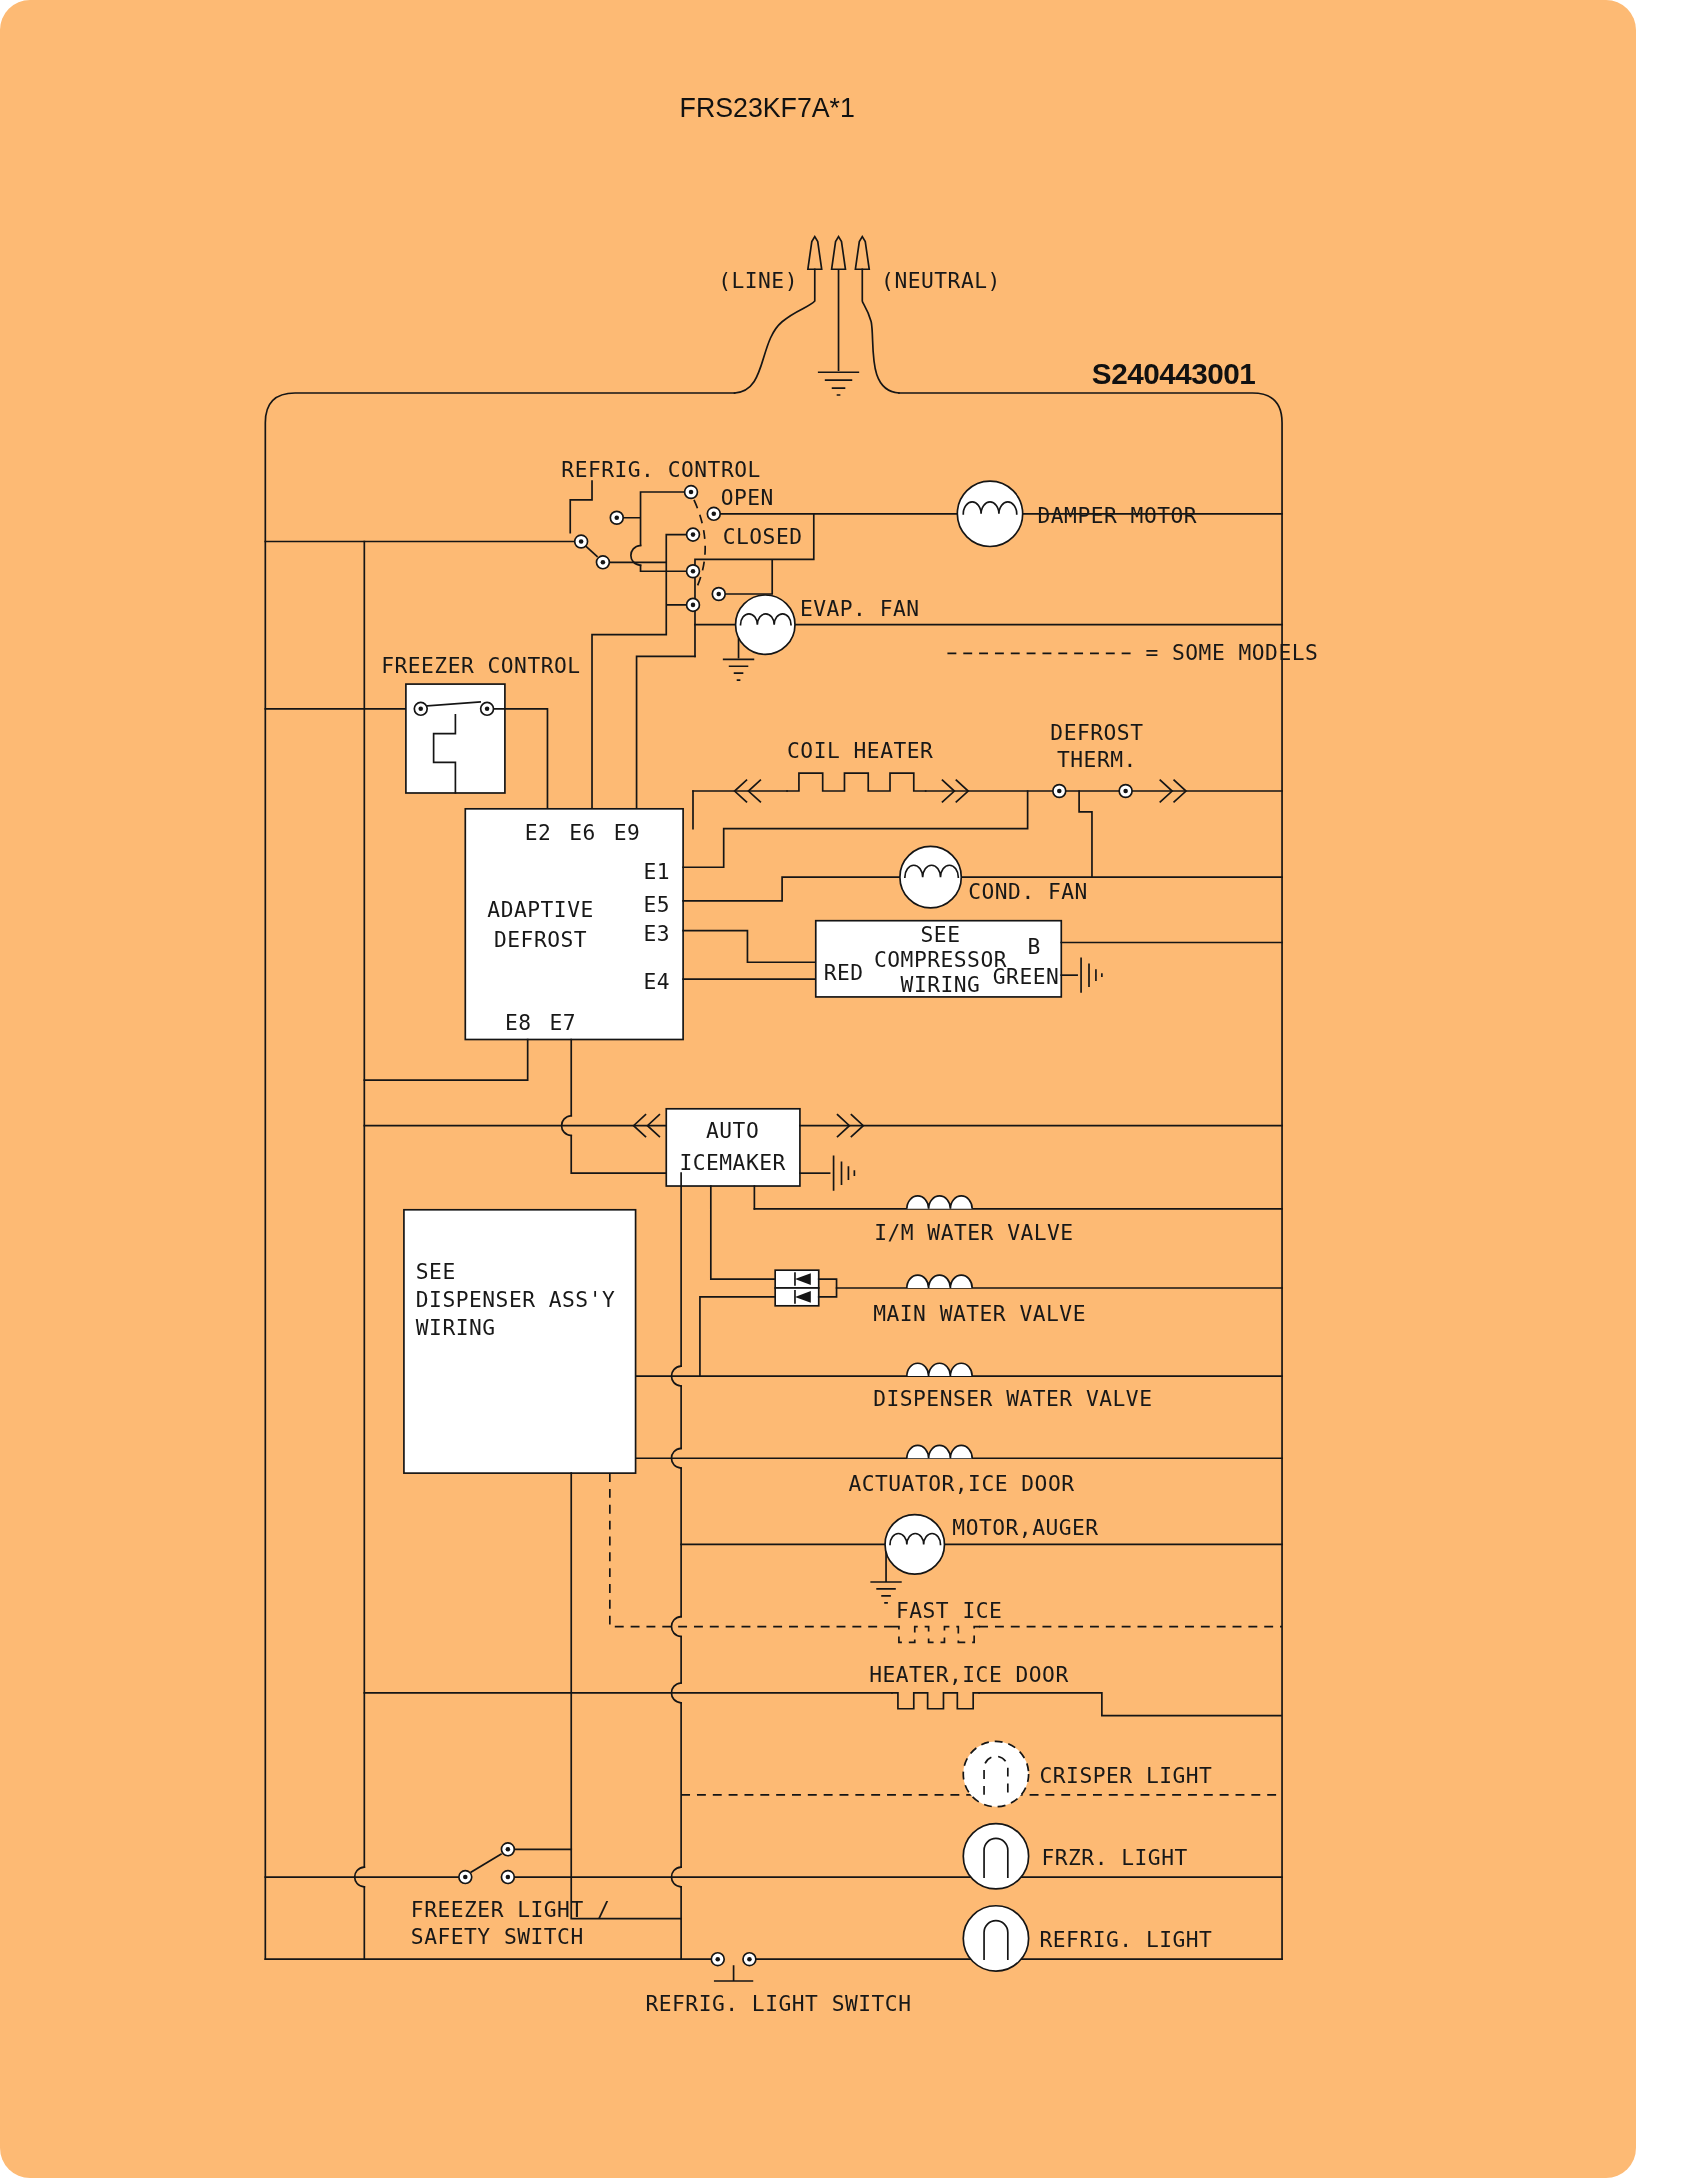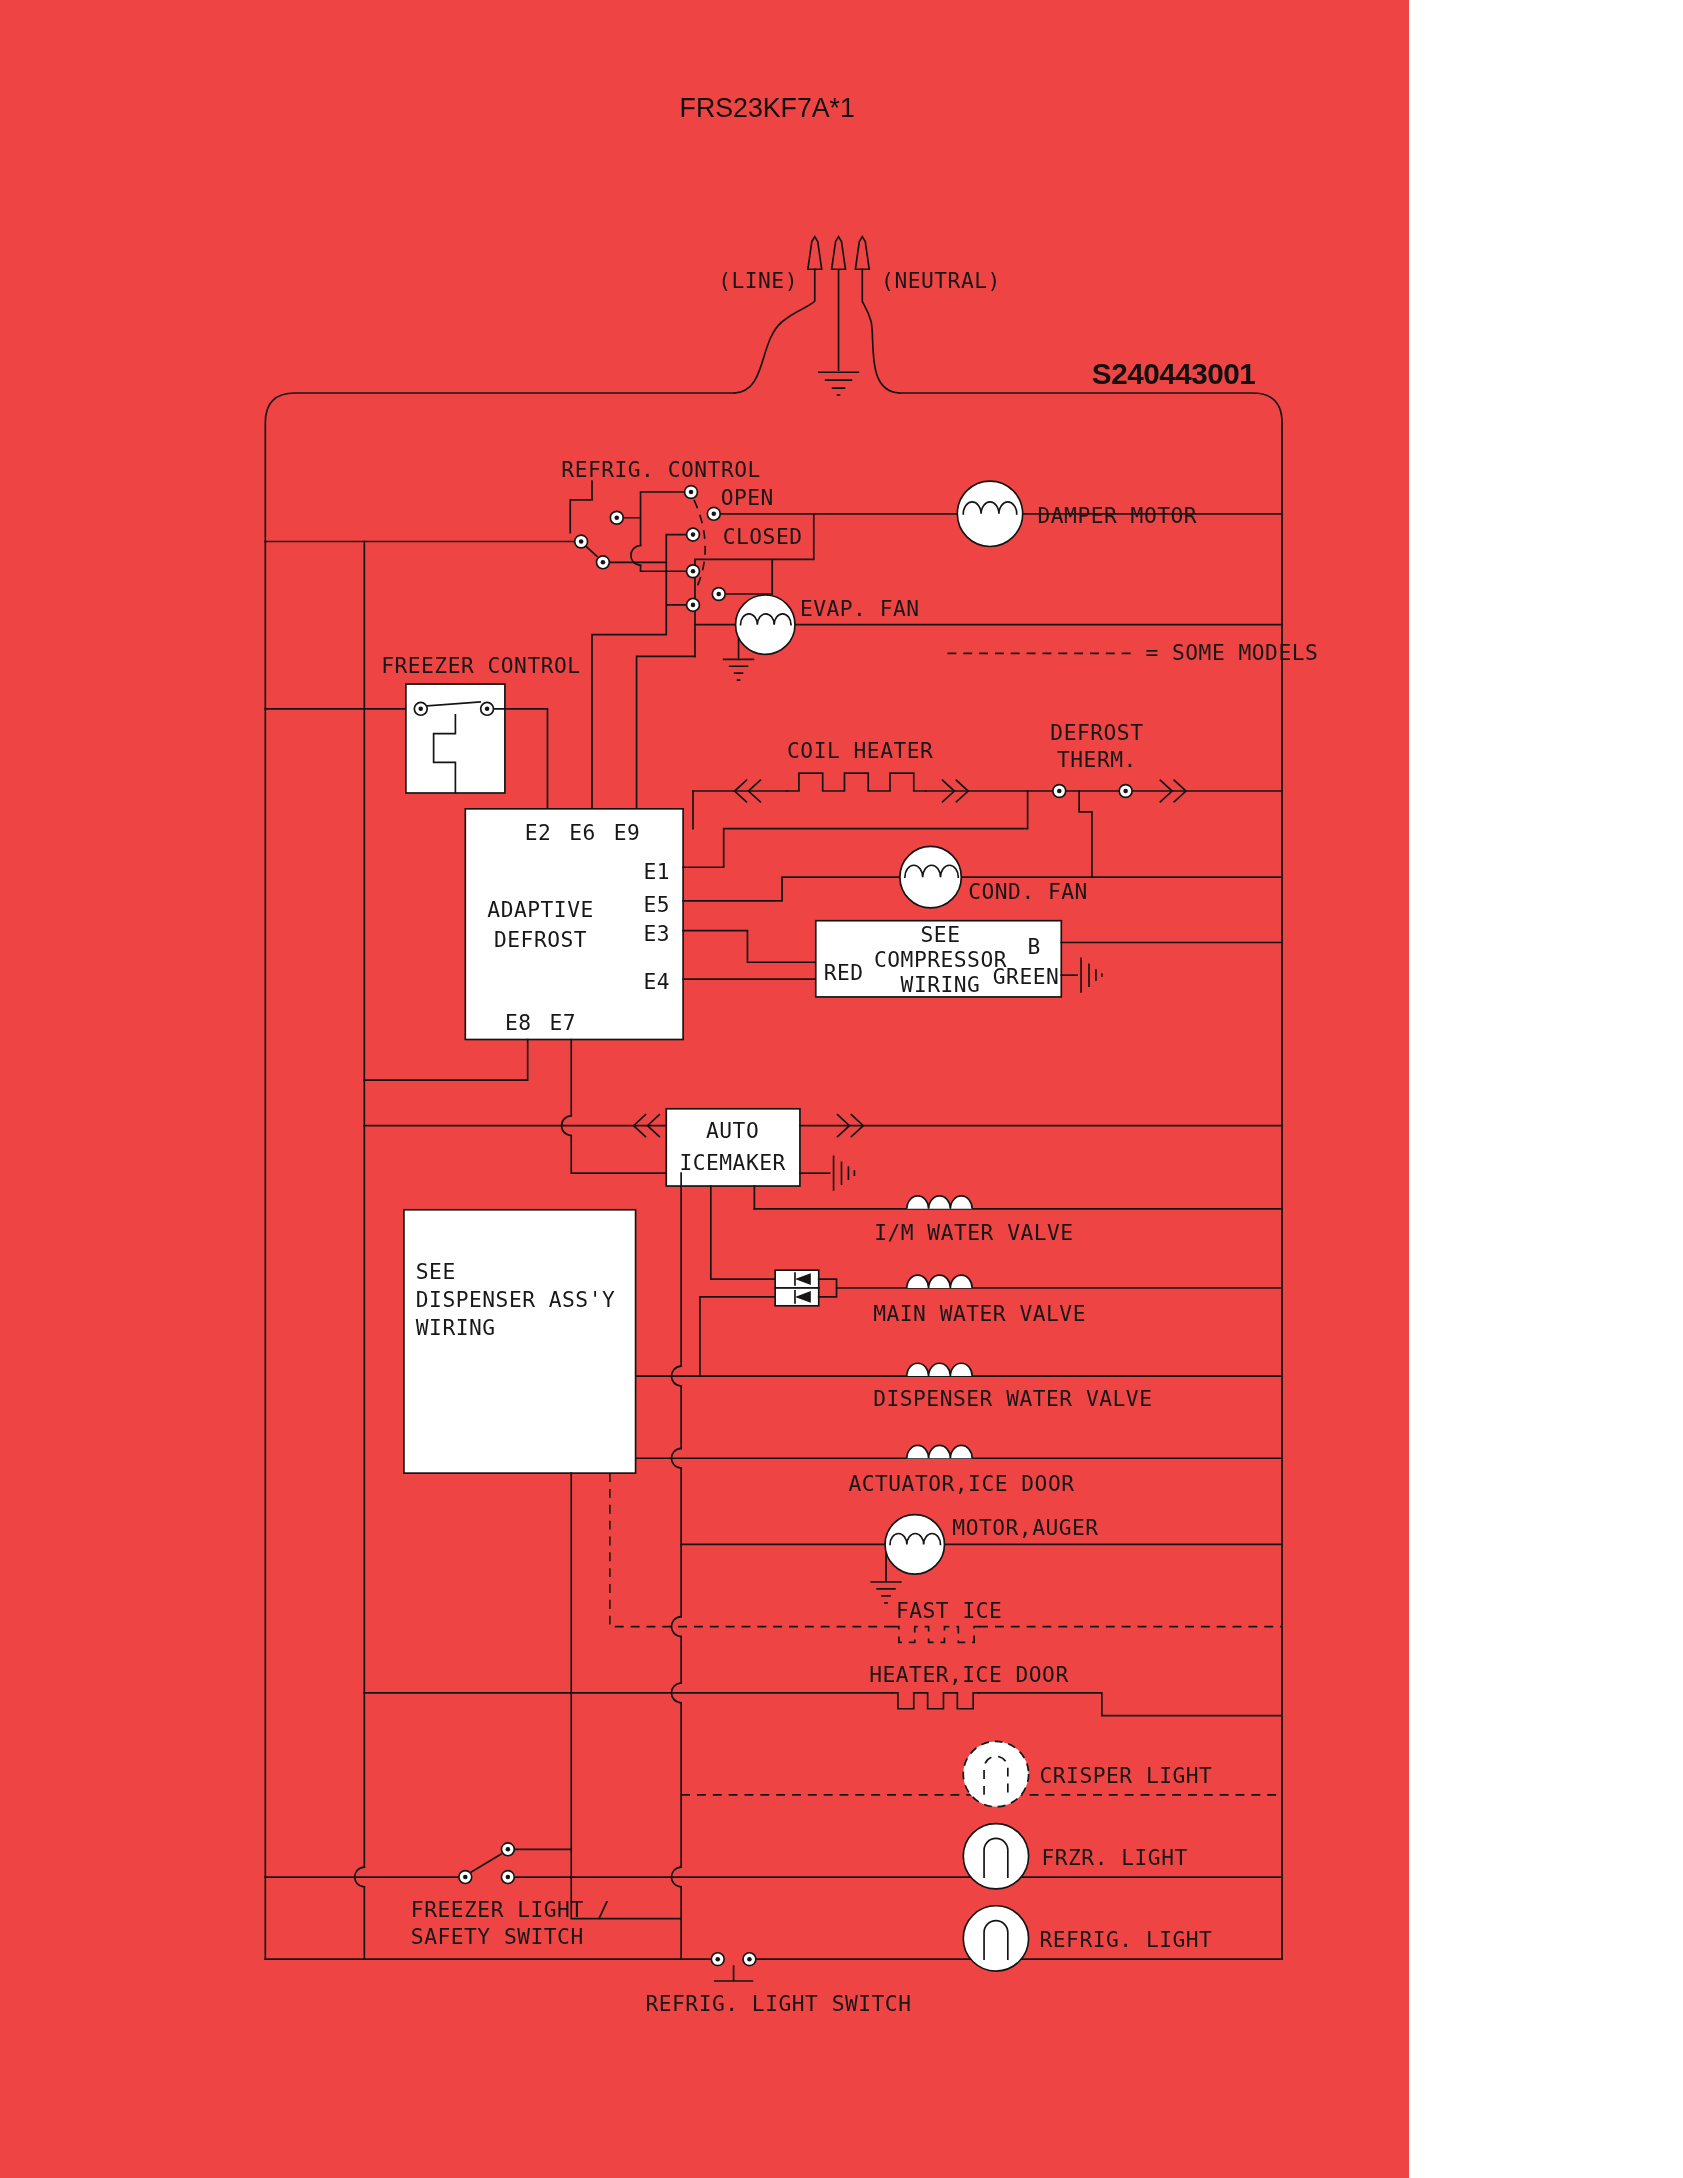--- a/index.html
+++ b/index.html
@@ -1,16 +1,16 @@
 <!DOCTYPE html>
 <html><head>
 <meta charset="utf-8">
 <style>
   html,body{margin:0;padding:0;background:#ffffff;}
-  .page{position:relative;width:1409px;height:2178px;background:#ef4444;overflow:hidden;}
+  .page{position:relative;width:1636px;height:2178px;background:#fdba74;overflow:hidden;border-radius:30px;}
   svg{position:absolute;left:0;top:0;}
   .w{fill:none;stroke:#151515;stroke-width:1.7;stroke-linecap:square;}
   .wd{fill:none;stroke:#151515;stroke-width:1.7;stroke-dasharray:9 7;stroke-linecap:butt;}
   .comp{fill:#ffffff;stroke:#151515;stroke-width:1.7;}
   .compd{fill:#ffffff;stroke:#151515;stroke-width:1.7;stroke-dasharray:8 6;}
   .tri{fill:#151515;stroke:none;}
   .lbl{font-family:"DejaVu Sans Mono","Liberation Mono",monospace;font-size:21.5px;fill:#181818;letter-spacing:0.5px;}
   .lblc{font-family:"DejaVu Sans Mono","Liberation Mono",monospace;font-size:21.5px;fill:#181818;letter-spacing:0.5px;text-anchor:middle;}
   .lblr{font-family:"DejaVu Sans Mono","Liberation Mono",monospace;font-size:21.5px;fill:#181818;letter-spacing:0.5px;text-anchor:end;}
   .title{font-family:"Liberation Sans","DejaVu Sans",sans-serif;font-size:27px;fill:#111;text-anchor:middle;}

